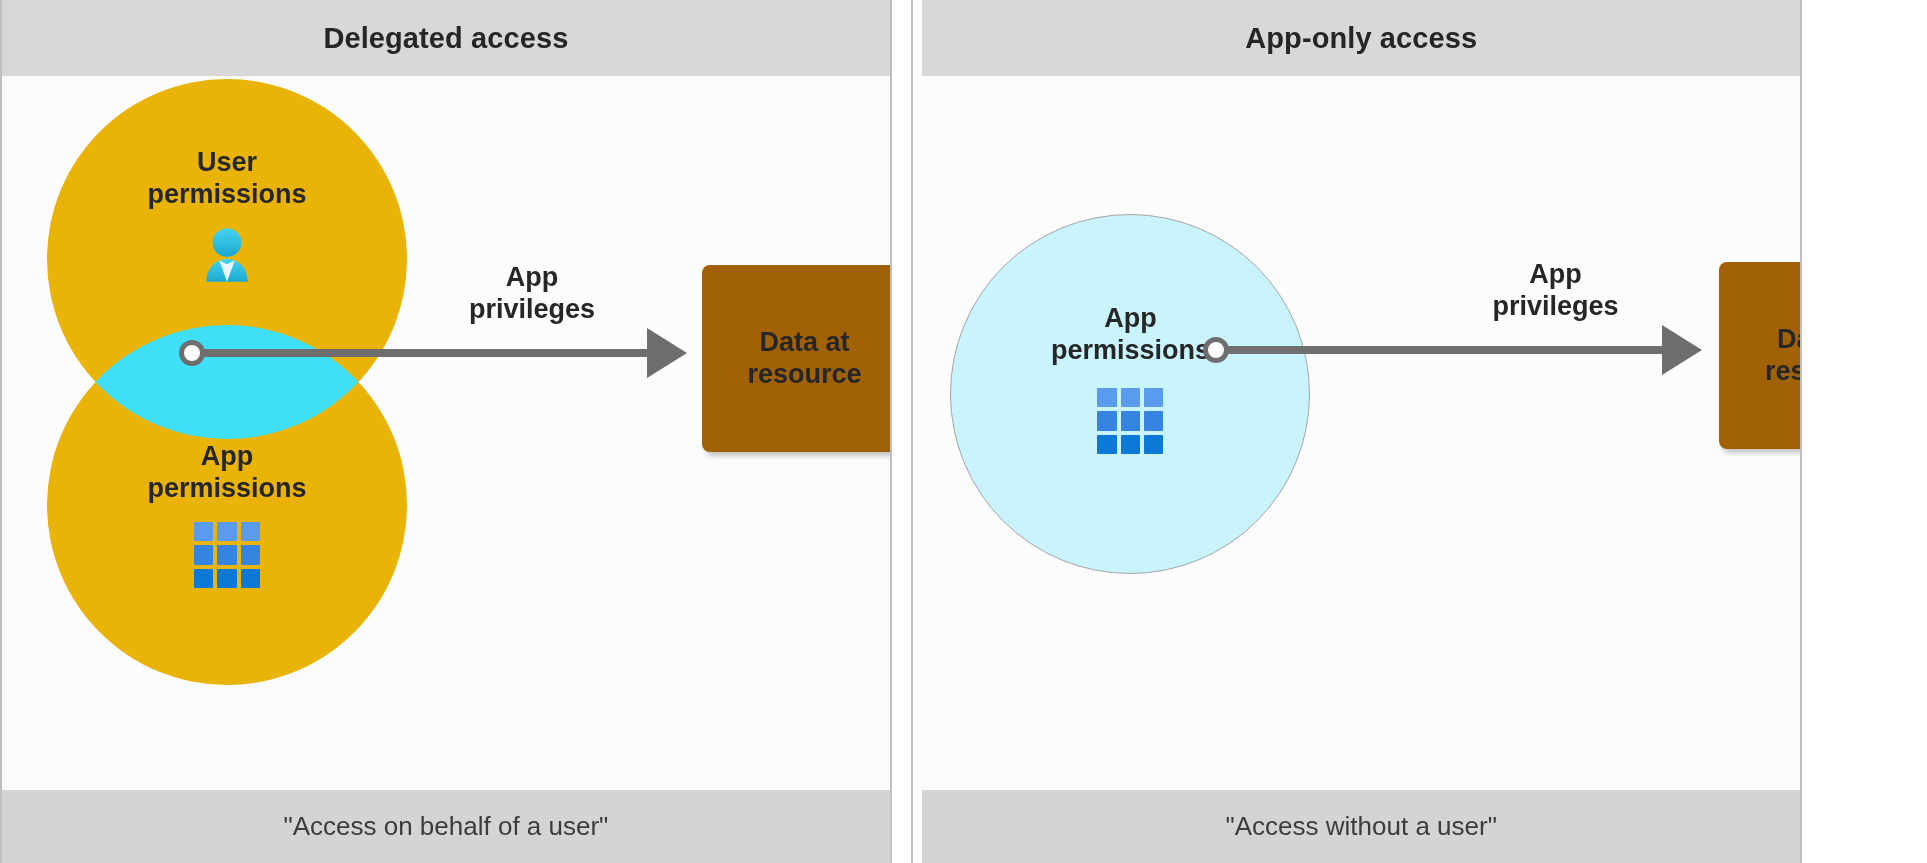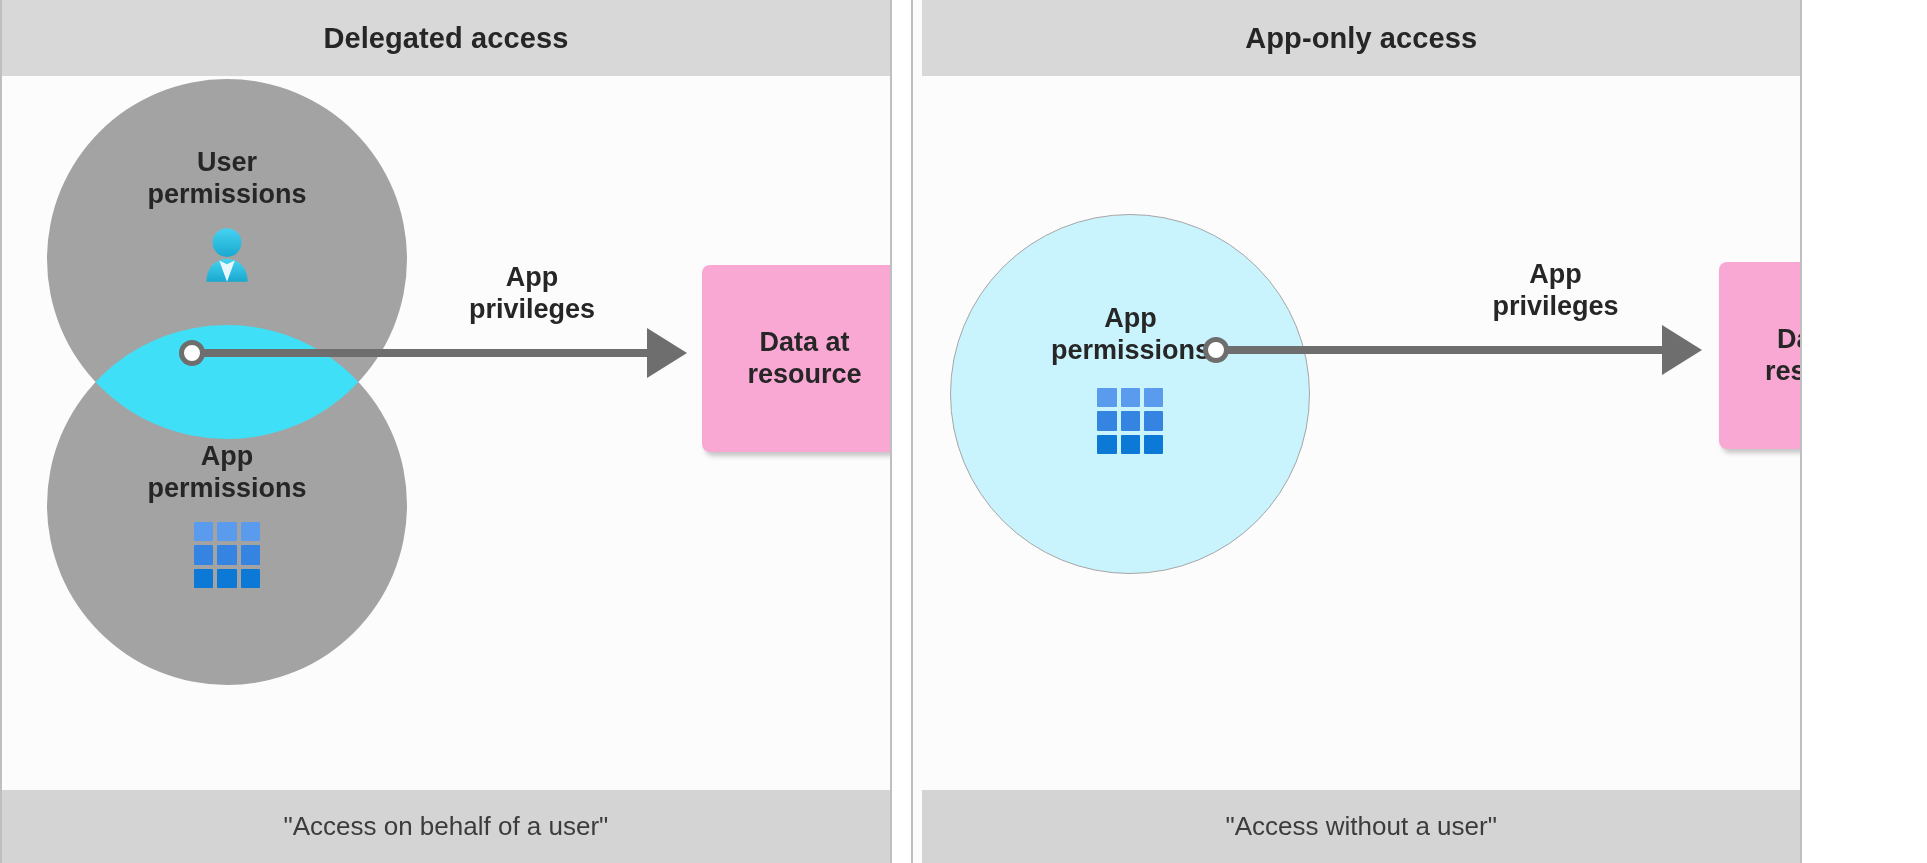--- a/index.html
+++ b/index.html
@@ -65,21 +65,21 @@
     position: relative;
     flex: 1 1 auto;
     background: #fcfcfc;
     overflow: hidden;
   }
 
   
   .circle {
     position: absolute;
     border-radius: 50%;
-    background: #a3a3a3;
+    background: #eab308;
     display: flex;
     flex-direction: column;
     align-items: center;
   }
   .circle.bordered {
     border: 1px solid #a6a6a6;
     background: #c9f3fd;
   }
 
   .circle-label {
@@ -141,21 +141,21 @@
     font-size: 27px;
     font-weight: bold;
     color: #262626;
     line-height: 1.17;
     white-space: pre-line;
   }
 
   
   .resource-box {
     position: absolute;
-    background: #f9a8d4;
+    background: #a16207;
     border-radius: 8px;
     box-shadow: 3px 4px 5px rgba(0,0,0,.22);
     display: flex;
     align-items: center;
     justify-content: center;
     text-align: center;
     font-size: 27px;
     font-weight: bold;
     color: #262626;
     line-height: 1.17;

